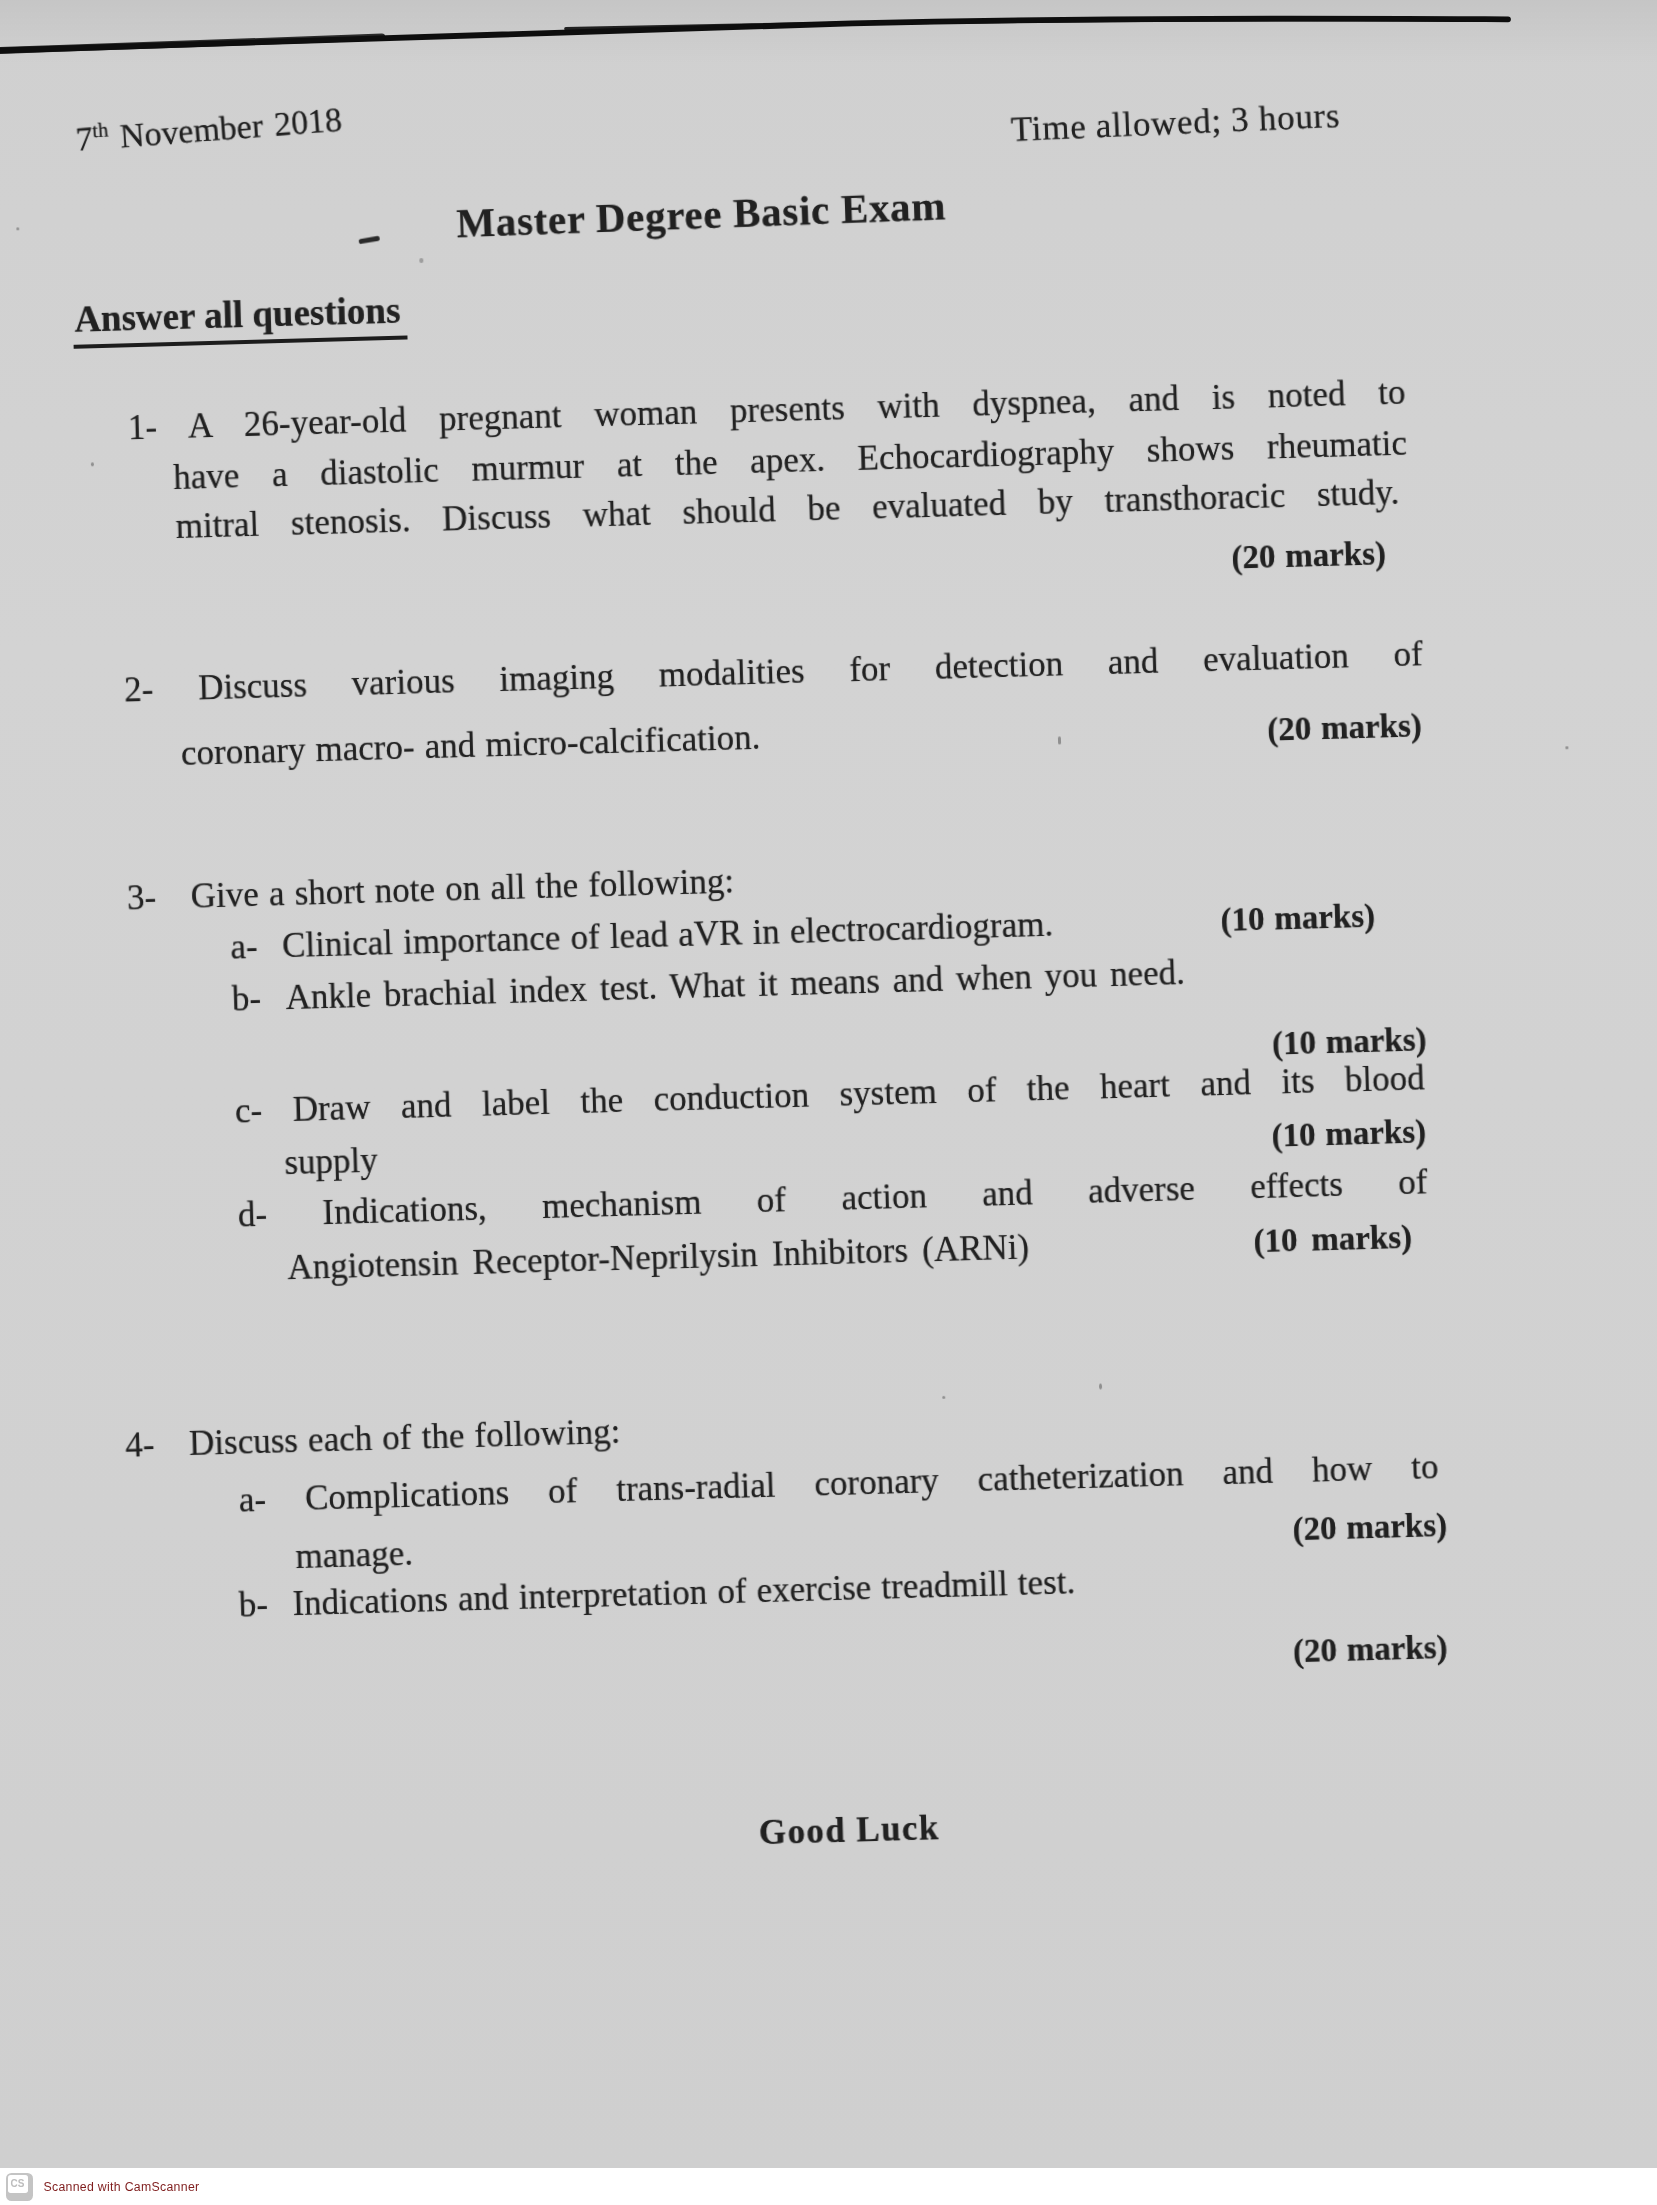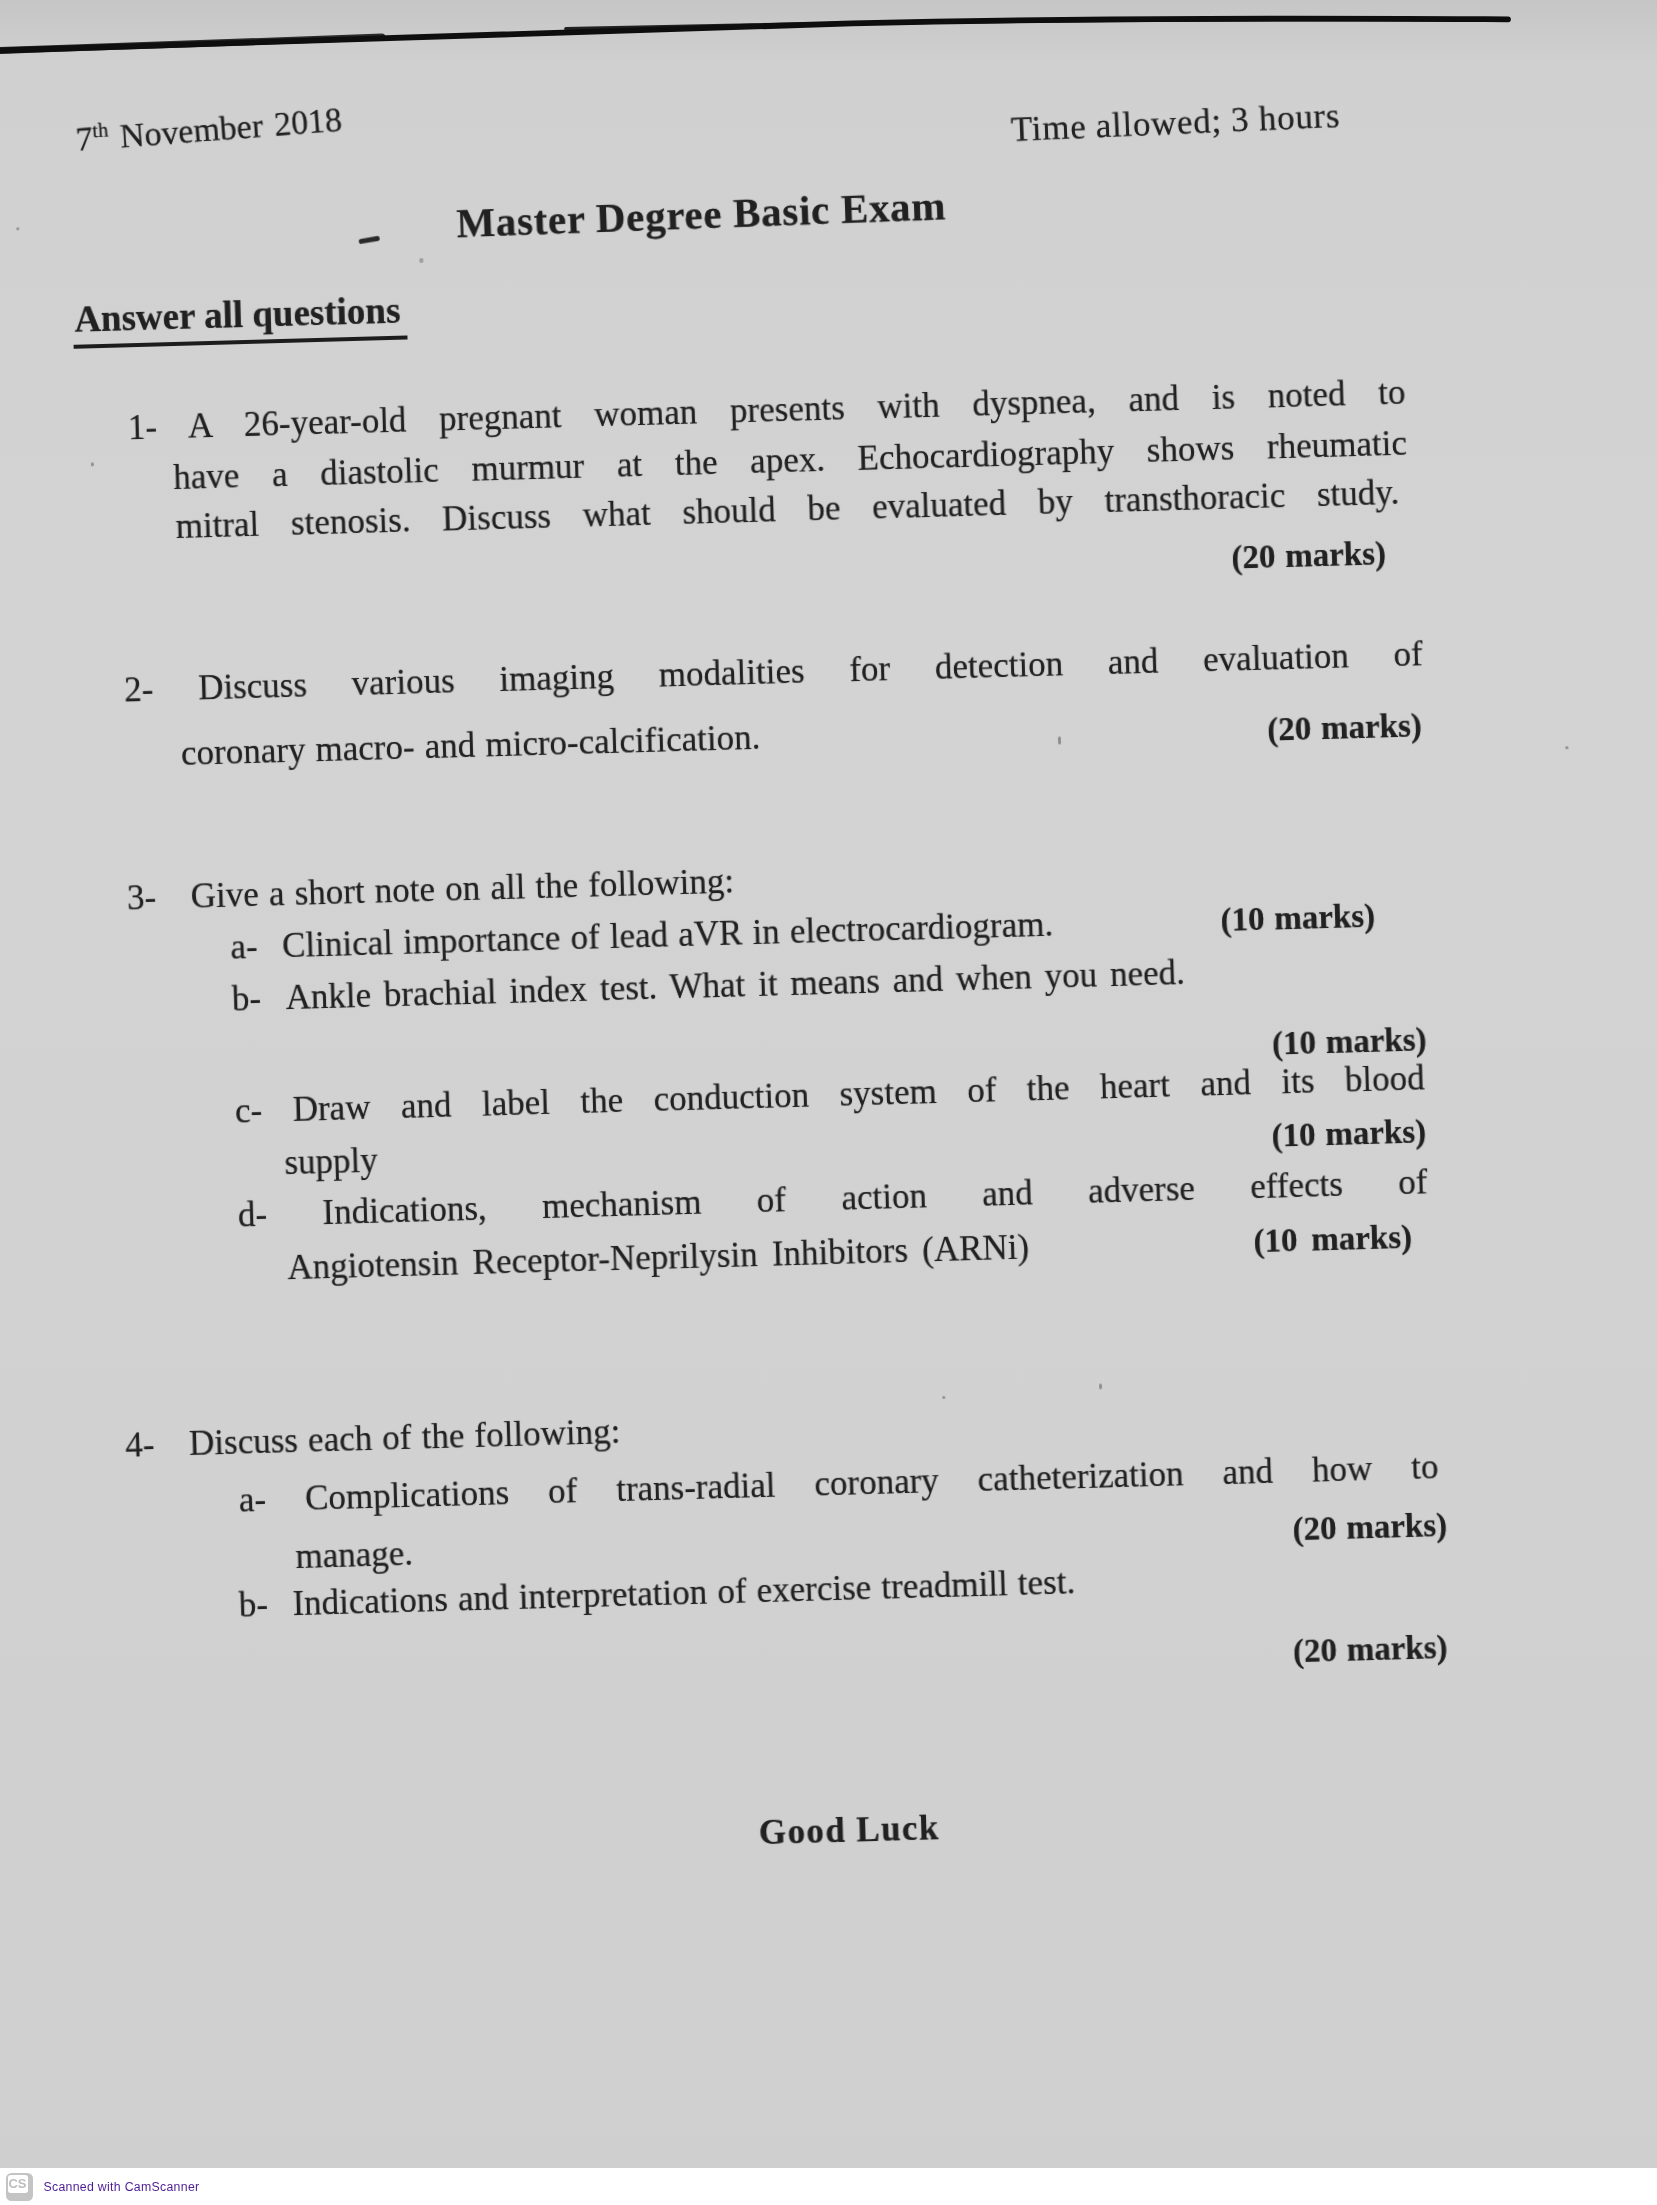--- a/index.html
+++ b/index.html
@@ -31,22 +31,22 @@
             font-weight:bold;letter-spacing:1.4px;}
   .dashmark{position:absolute;width:20.5px;height:4.8px;background:#2a2a2a;
             border-radius:2px;transform:rotate(-8deg);}
   .speck{position:absolute;background:rgba(20,20,20,0.35);border-radius:50%;}
   .footer{position:absolute;left:0;top:2168px;width:1658px;height:37px;background:#ffffff;
           display:flex;align-items:center;padding-left:5.5px;box-sizing:border-box;
           font-family:"Liberation Sans",sans-serif;}
   .cs-badge{position:relative;width:27px;height:28px;border-radius:5.5px;background:#c4c4c4;flex:0 0 auto;}
   .cs-inner{position:absolute;left:2px;top:2px;width:20px;height:18.4px;border-radius:2.7px;
             background:#ffffff;display:flex;align-items:center;justify-content:center;
-            font-weight:bold;font-size:13px;color:#bdbdbd;letter-spacing:0;}
-  .cs-text{margin-left:11px;font-size:12.3px;color:#4c1d95;letter-spacing:0.3px;}
+            font-weight:bold;font-size:10px;color:#bdbdbd;letter-spacing:0;}
+  .cs-text{margin-left:11px;font-size:12.3px;color:#7f1d1d;letter-spacing:0.3px;}
 </style>
 </head>
 <body>
 
 <div class="page">
   <div class="page-top-shade"></div>
 
   <svg class="edge-svg" width="1658" height="89" viewBox="0 0 2432 130">
     <path d="M -6 74 C 350 60 750 46 1250 34 C 1650 25 1980 27 2212 28" fill="none" stroke="#0e0e0e" stroke-width="8.5" stroke-linecap="round"></path>
     <path d="M 830 42 C 1200 33 1700 27 2212 29" fill="none" stroke="#0e0e0e" stroke-width="5" stroke-linecap="round" opacity="0.9"></path>

